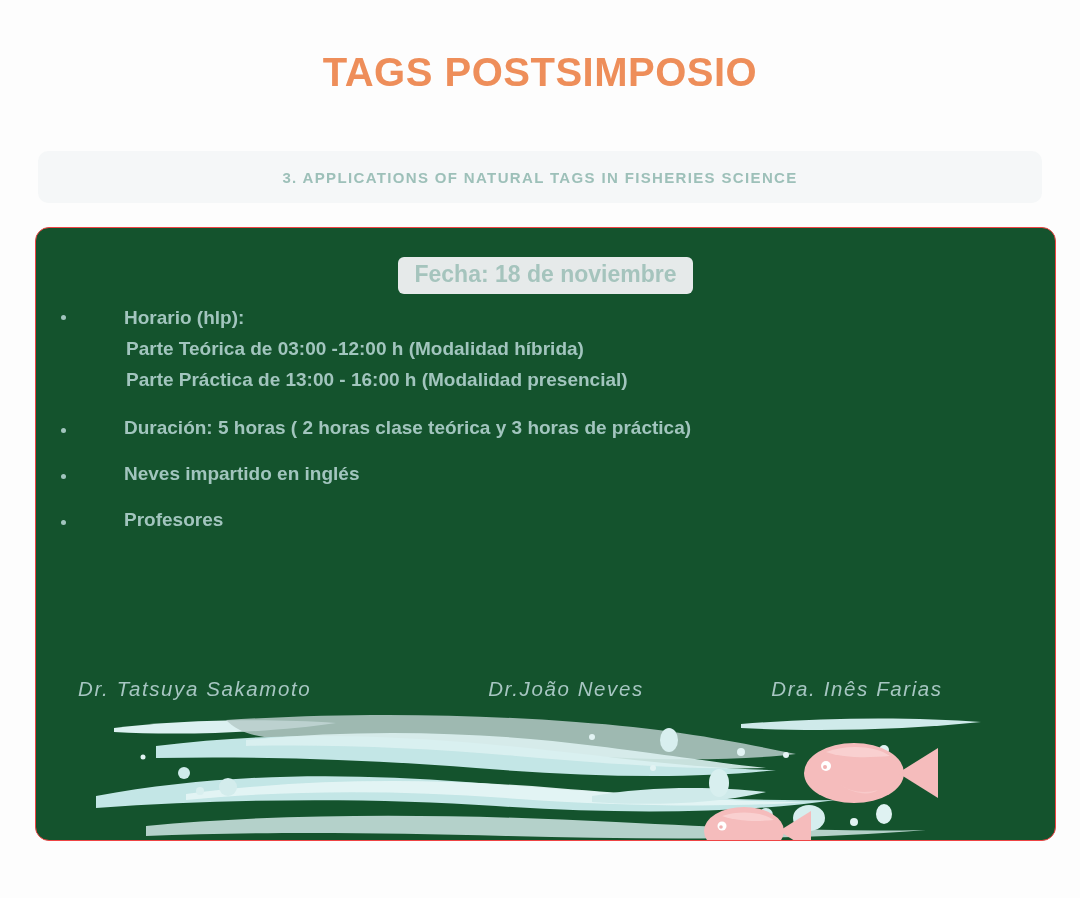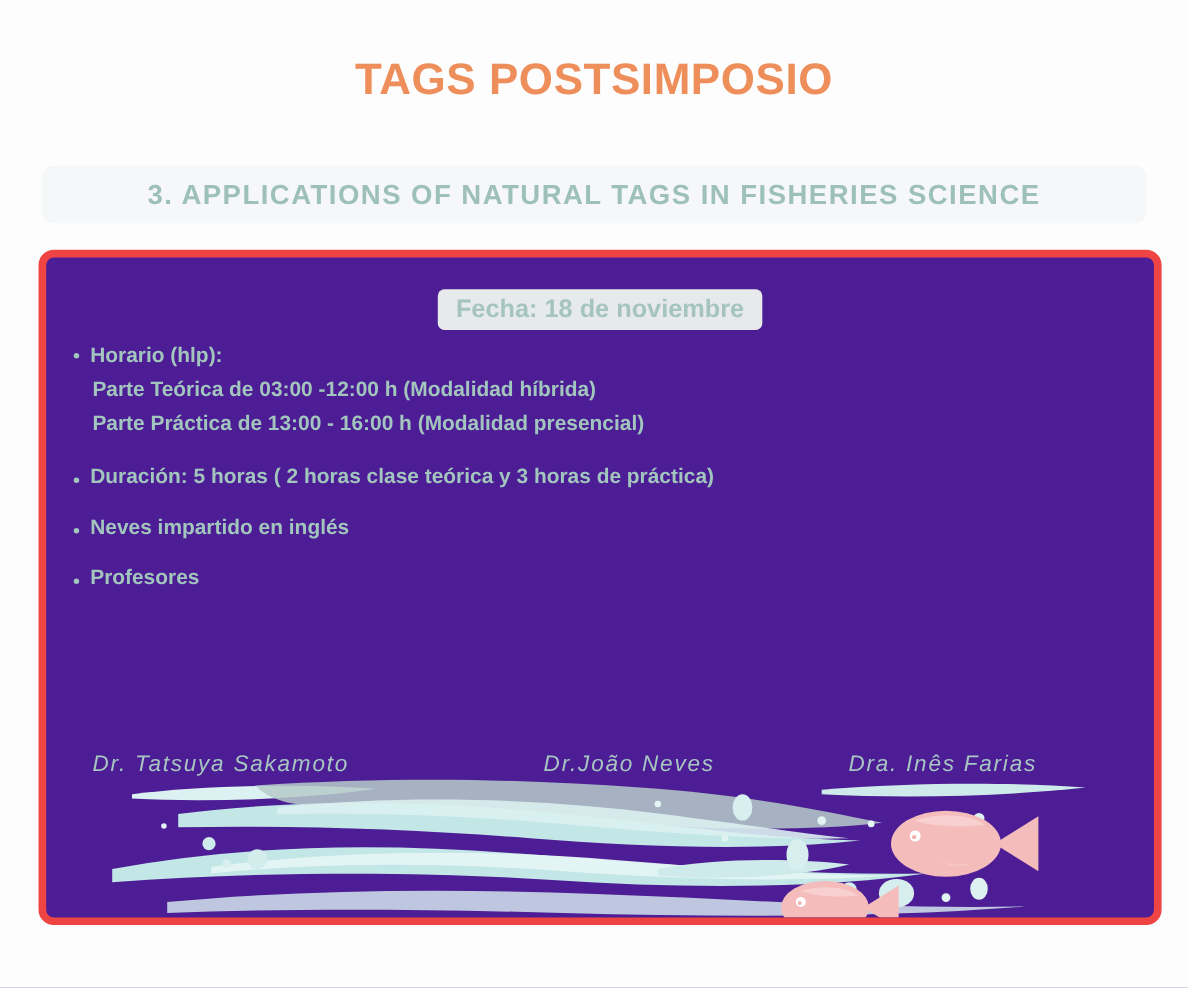--- a/index.html
+++ b/index.html
@@ -35,35 +35,35 @@
     width: 1004px;
     height: 52px;
     background: #f5f7f8;
     border-radius: 10px;
     display: flex;
     align-items: center;
     justify-content: center;
     box-sizing: border-box;
   }
   .subtitle-bar .subtitle-text {
-    font-size: 25px;
+    font-size: 15px;
     font-weight: bold;
     color: #9dc0b9;
     letter-spacing: 1.35px;
   }
 
   
   .card {
     position: absolute;
     left: 35px;
     top: 227px;
     width: 1021px;
     height: 614px;
-    background: #4c1d95;
-    border: 7px solid #ef4444;
+    background: #14532d;
+    border: 1px solid #ef4444;
     border-radius: 14px;
     box-sizing: border-box;
     overflow: hidden;
   }
 
   
   .date-wrap {
     width: 100%;
     display: flex;
     justify-content: center;
@@ -101,20 +101,21 @@
     width: 5px;
     height: 5px;
     border-radius: 50%;
     background: #a2c5be;
   }
   .bullet-row .line {
     font-size: 19px;
     font-weight: bold;
     line-height: 31px;
     white-space: nowrap;
+    margin-left: 48px;
   }
   .bullet-row.b-horario { margin-top: 0; }
   .bullet-row.b-horario .line.sub { padding-left: 2px; }
 
   .bullet-row.spaced { margin-top: 20px; }
   .bullet-row.spaced .line { line-height: 26px; }
 
   
   .professors {
     position: absolute;

